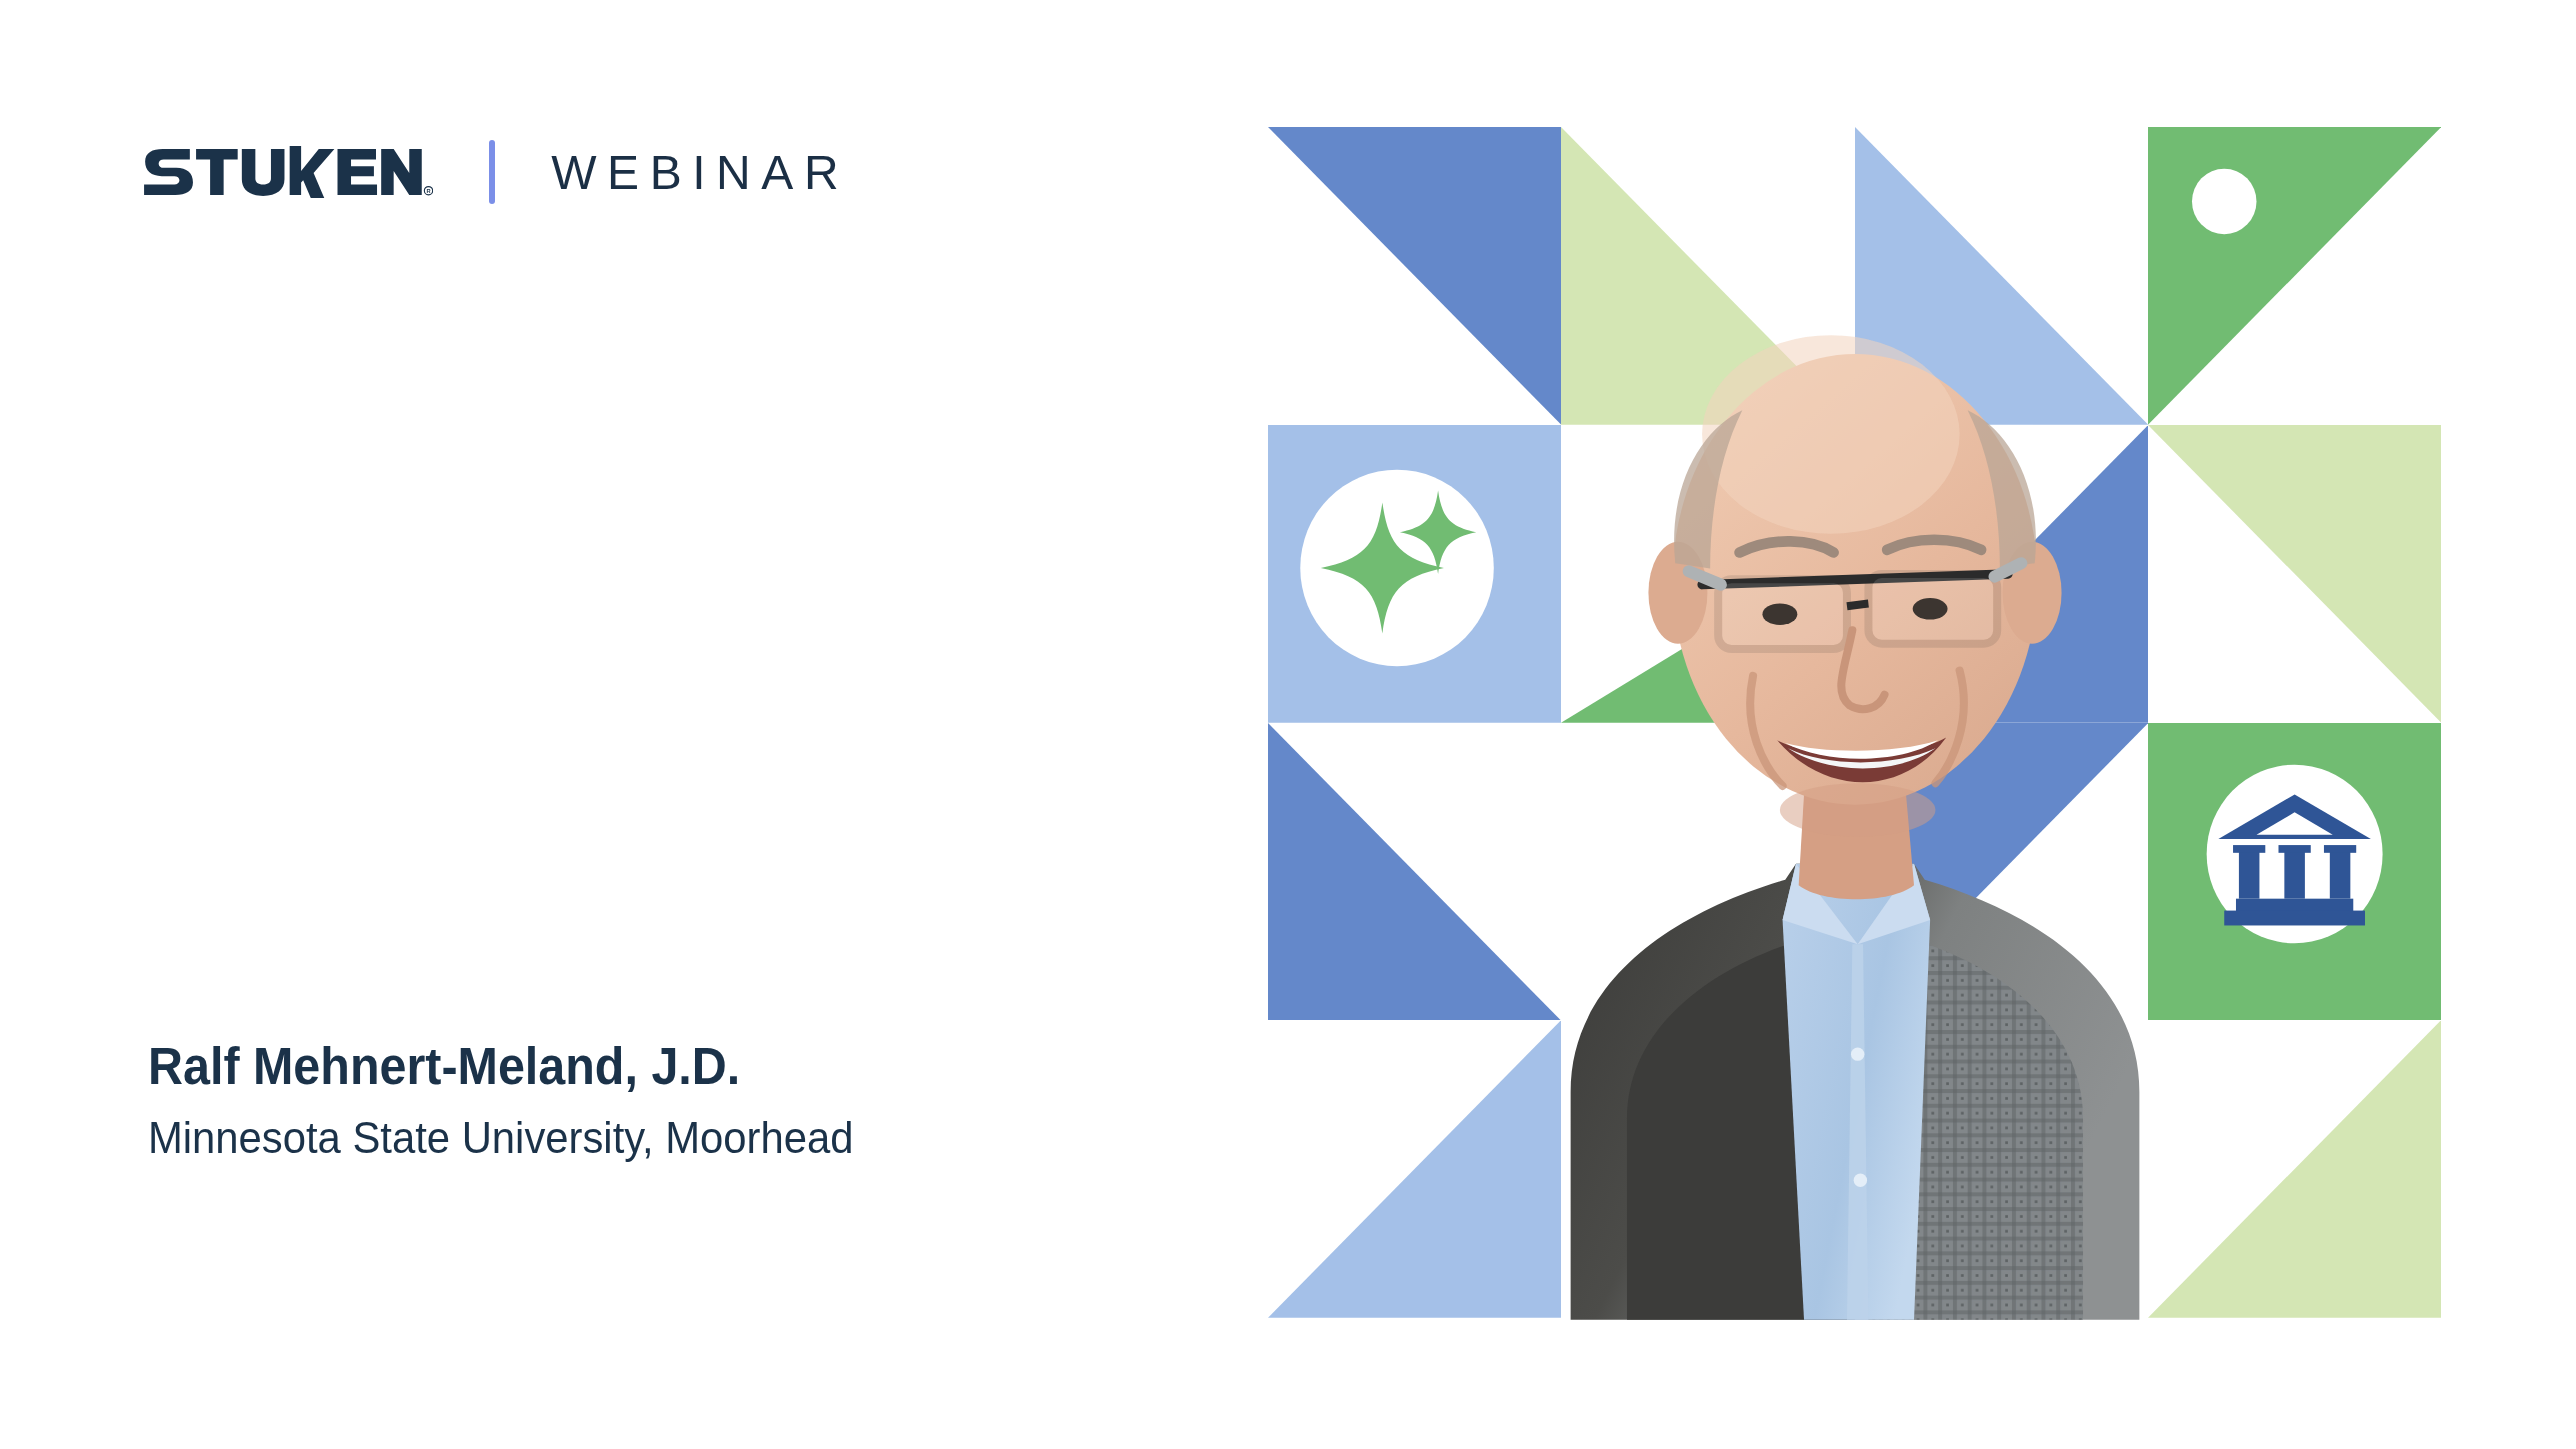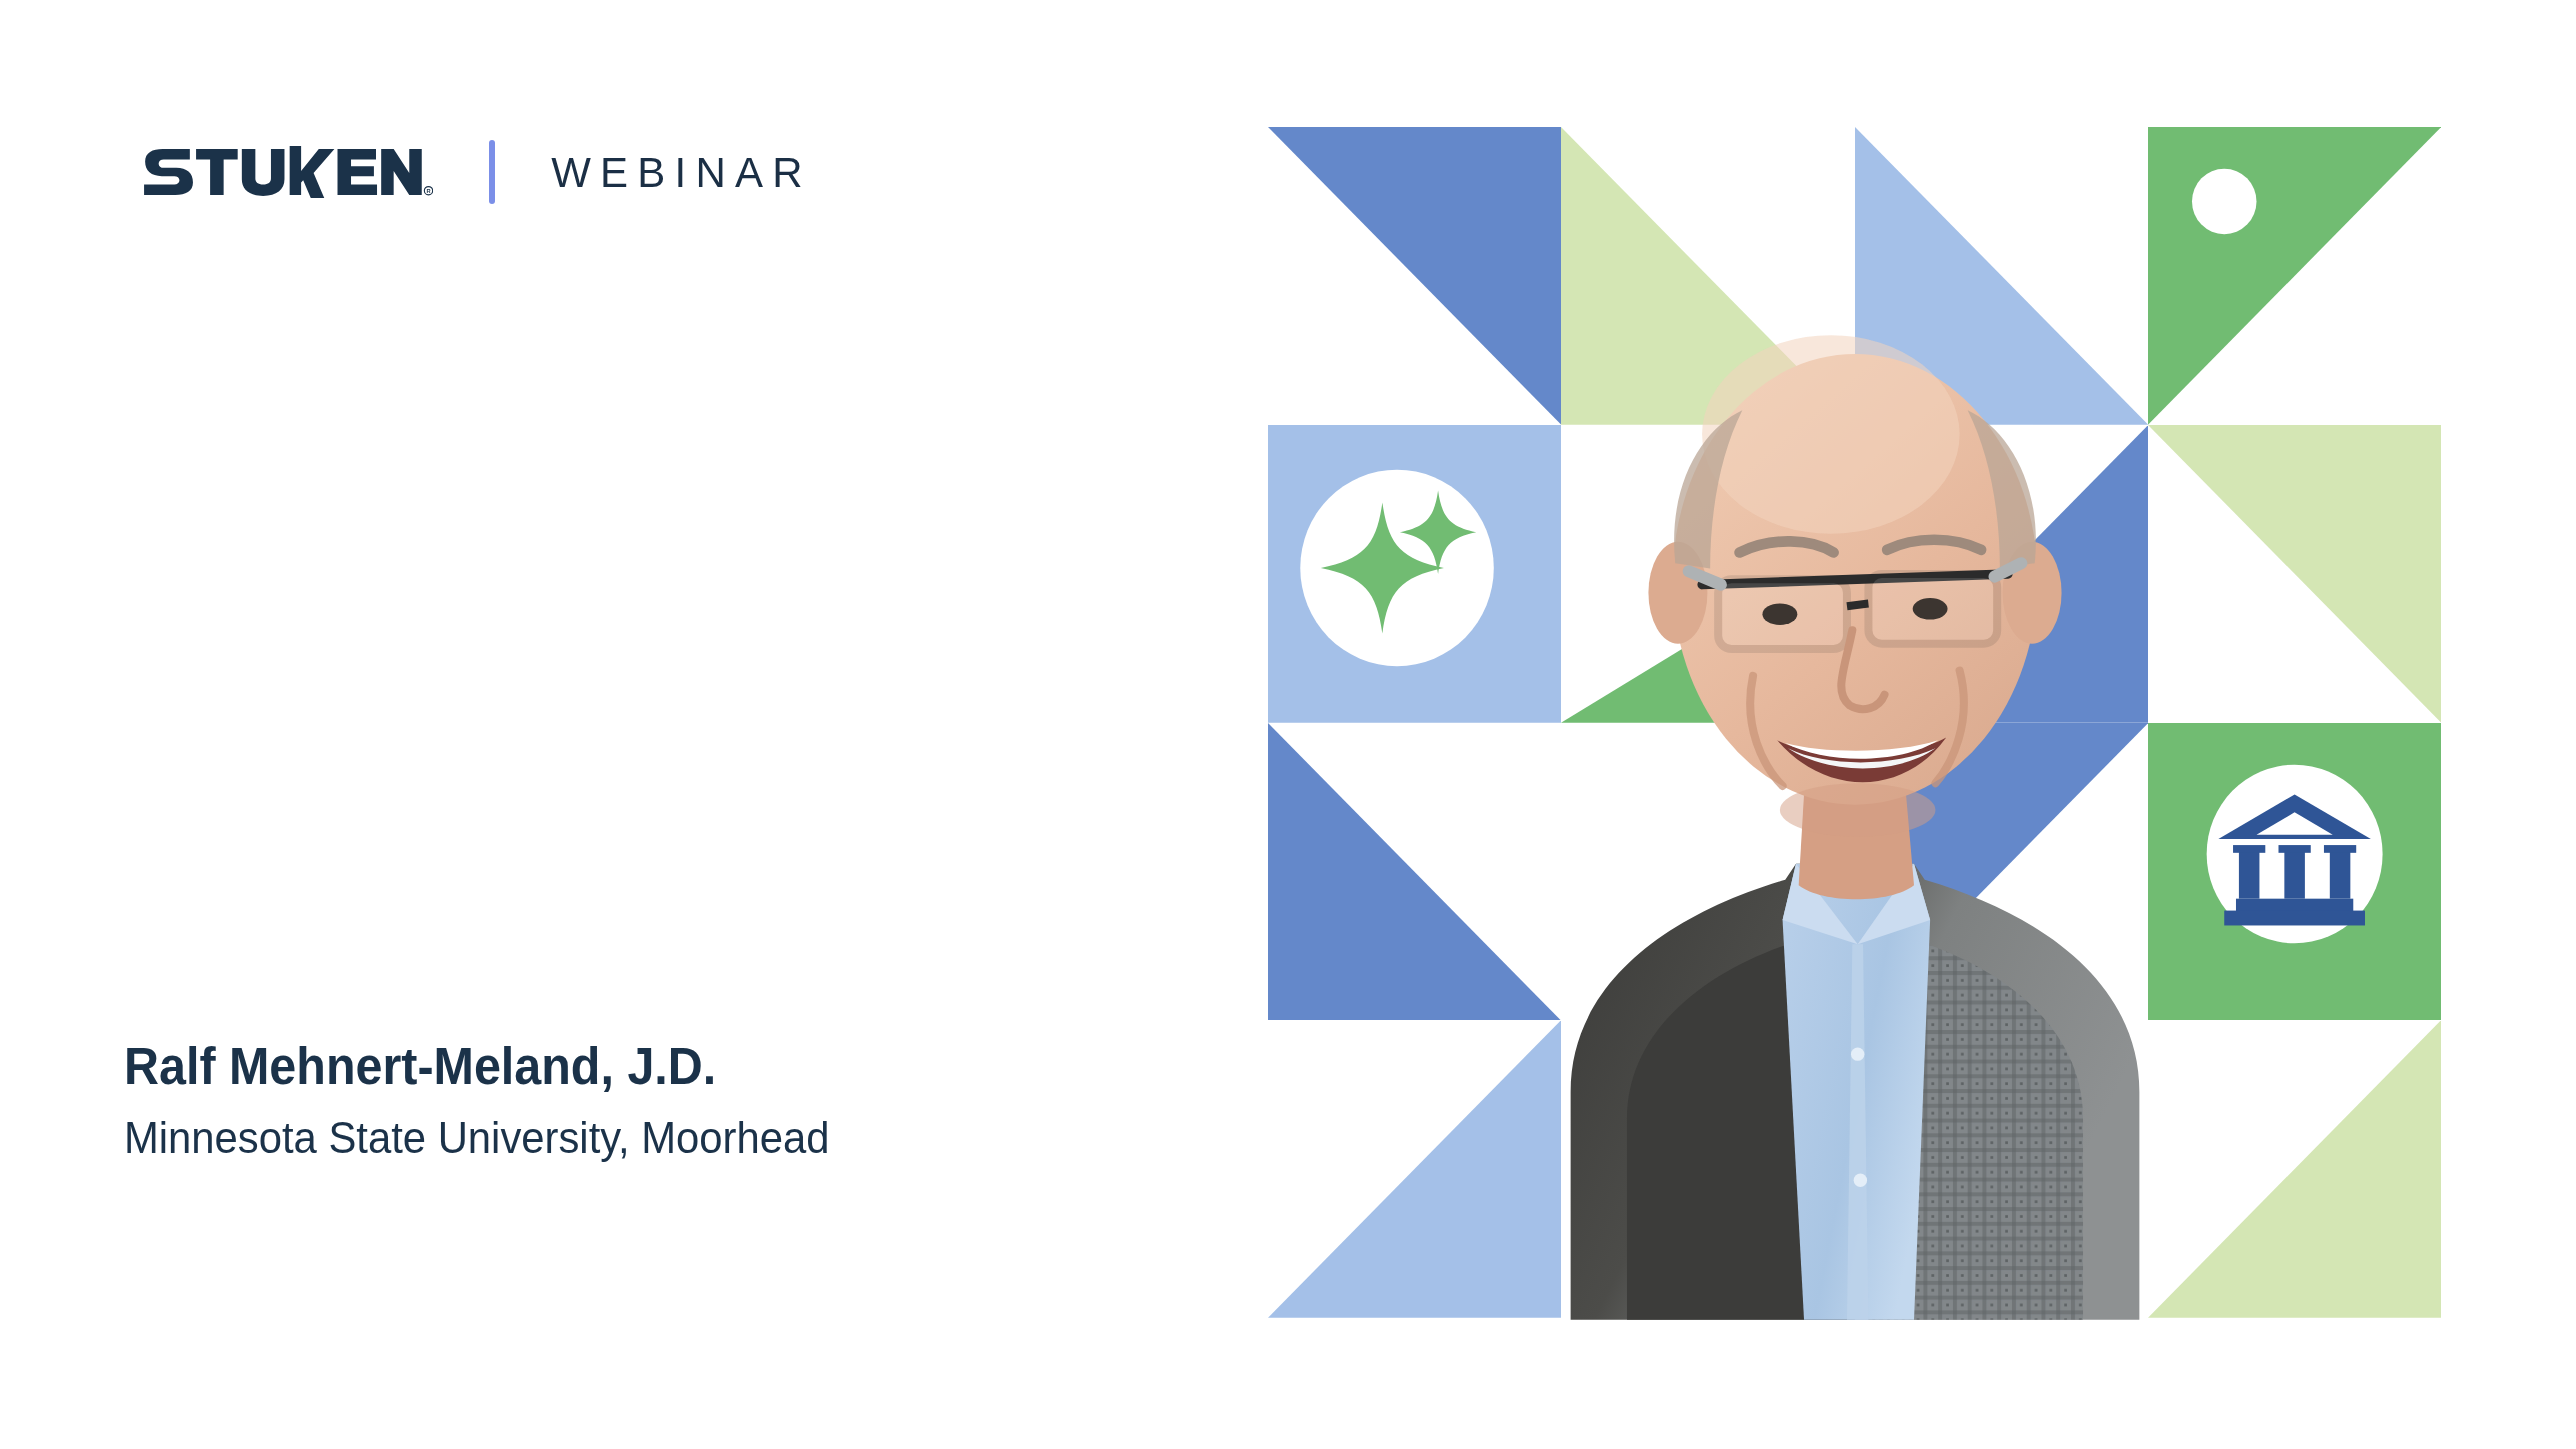--- a/index.html
+++ b/index.html
@@ -38,21 +38,21 @@
   }
   #brand-divider {
     width: 6px;
     height: 64px;
     border-radius: 3.4px;
     margin-left: 56px;
     margin-right: 56px;
   }
   #webinar-label {
     font-family: "Liberation Sans", sans-serif;
-    font-size: 42px;
+    font-size: 48px;
     font-weight: 300;
     letter-spacing: 0.22em;
     color: #1b2f45;
     white-space: nowrap;
     line-height: 1;
     padding-top: 2.7px;
   }
 
   
   #headline-block {
@@ -83,21 +83,21 @@
     white-space: nowrap;
     transform: scaleX(0.88);
     transform-origin: left center;
   }
   .headline-dark { color: #090909; }
   .headline-accent { color: #31558f; }
 
   
   #speaker-block {
     position: absolute;
-    left: 124px;
+    left: 148px;
     top: 1038px;
     width: 1073px;
   }
   #speaker-name {
     font-family: "Liberation Sans", sans-serif;
     font-weight: bold;
     font-size: 51px;
     line-height: 1.12;
     color: #1b3249;
     margin: 0 0 17.4px 0;

